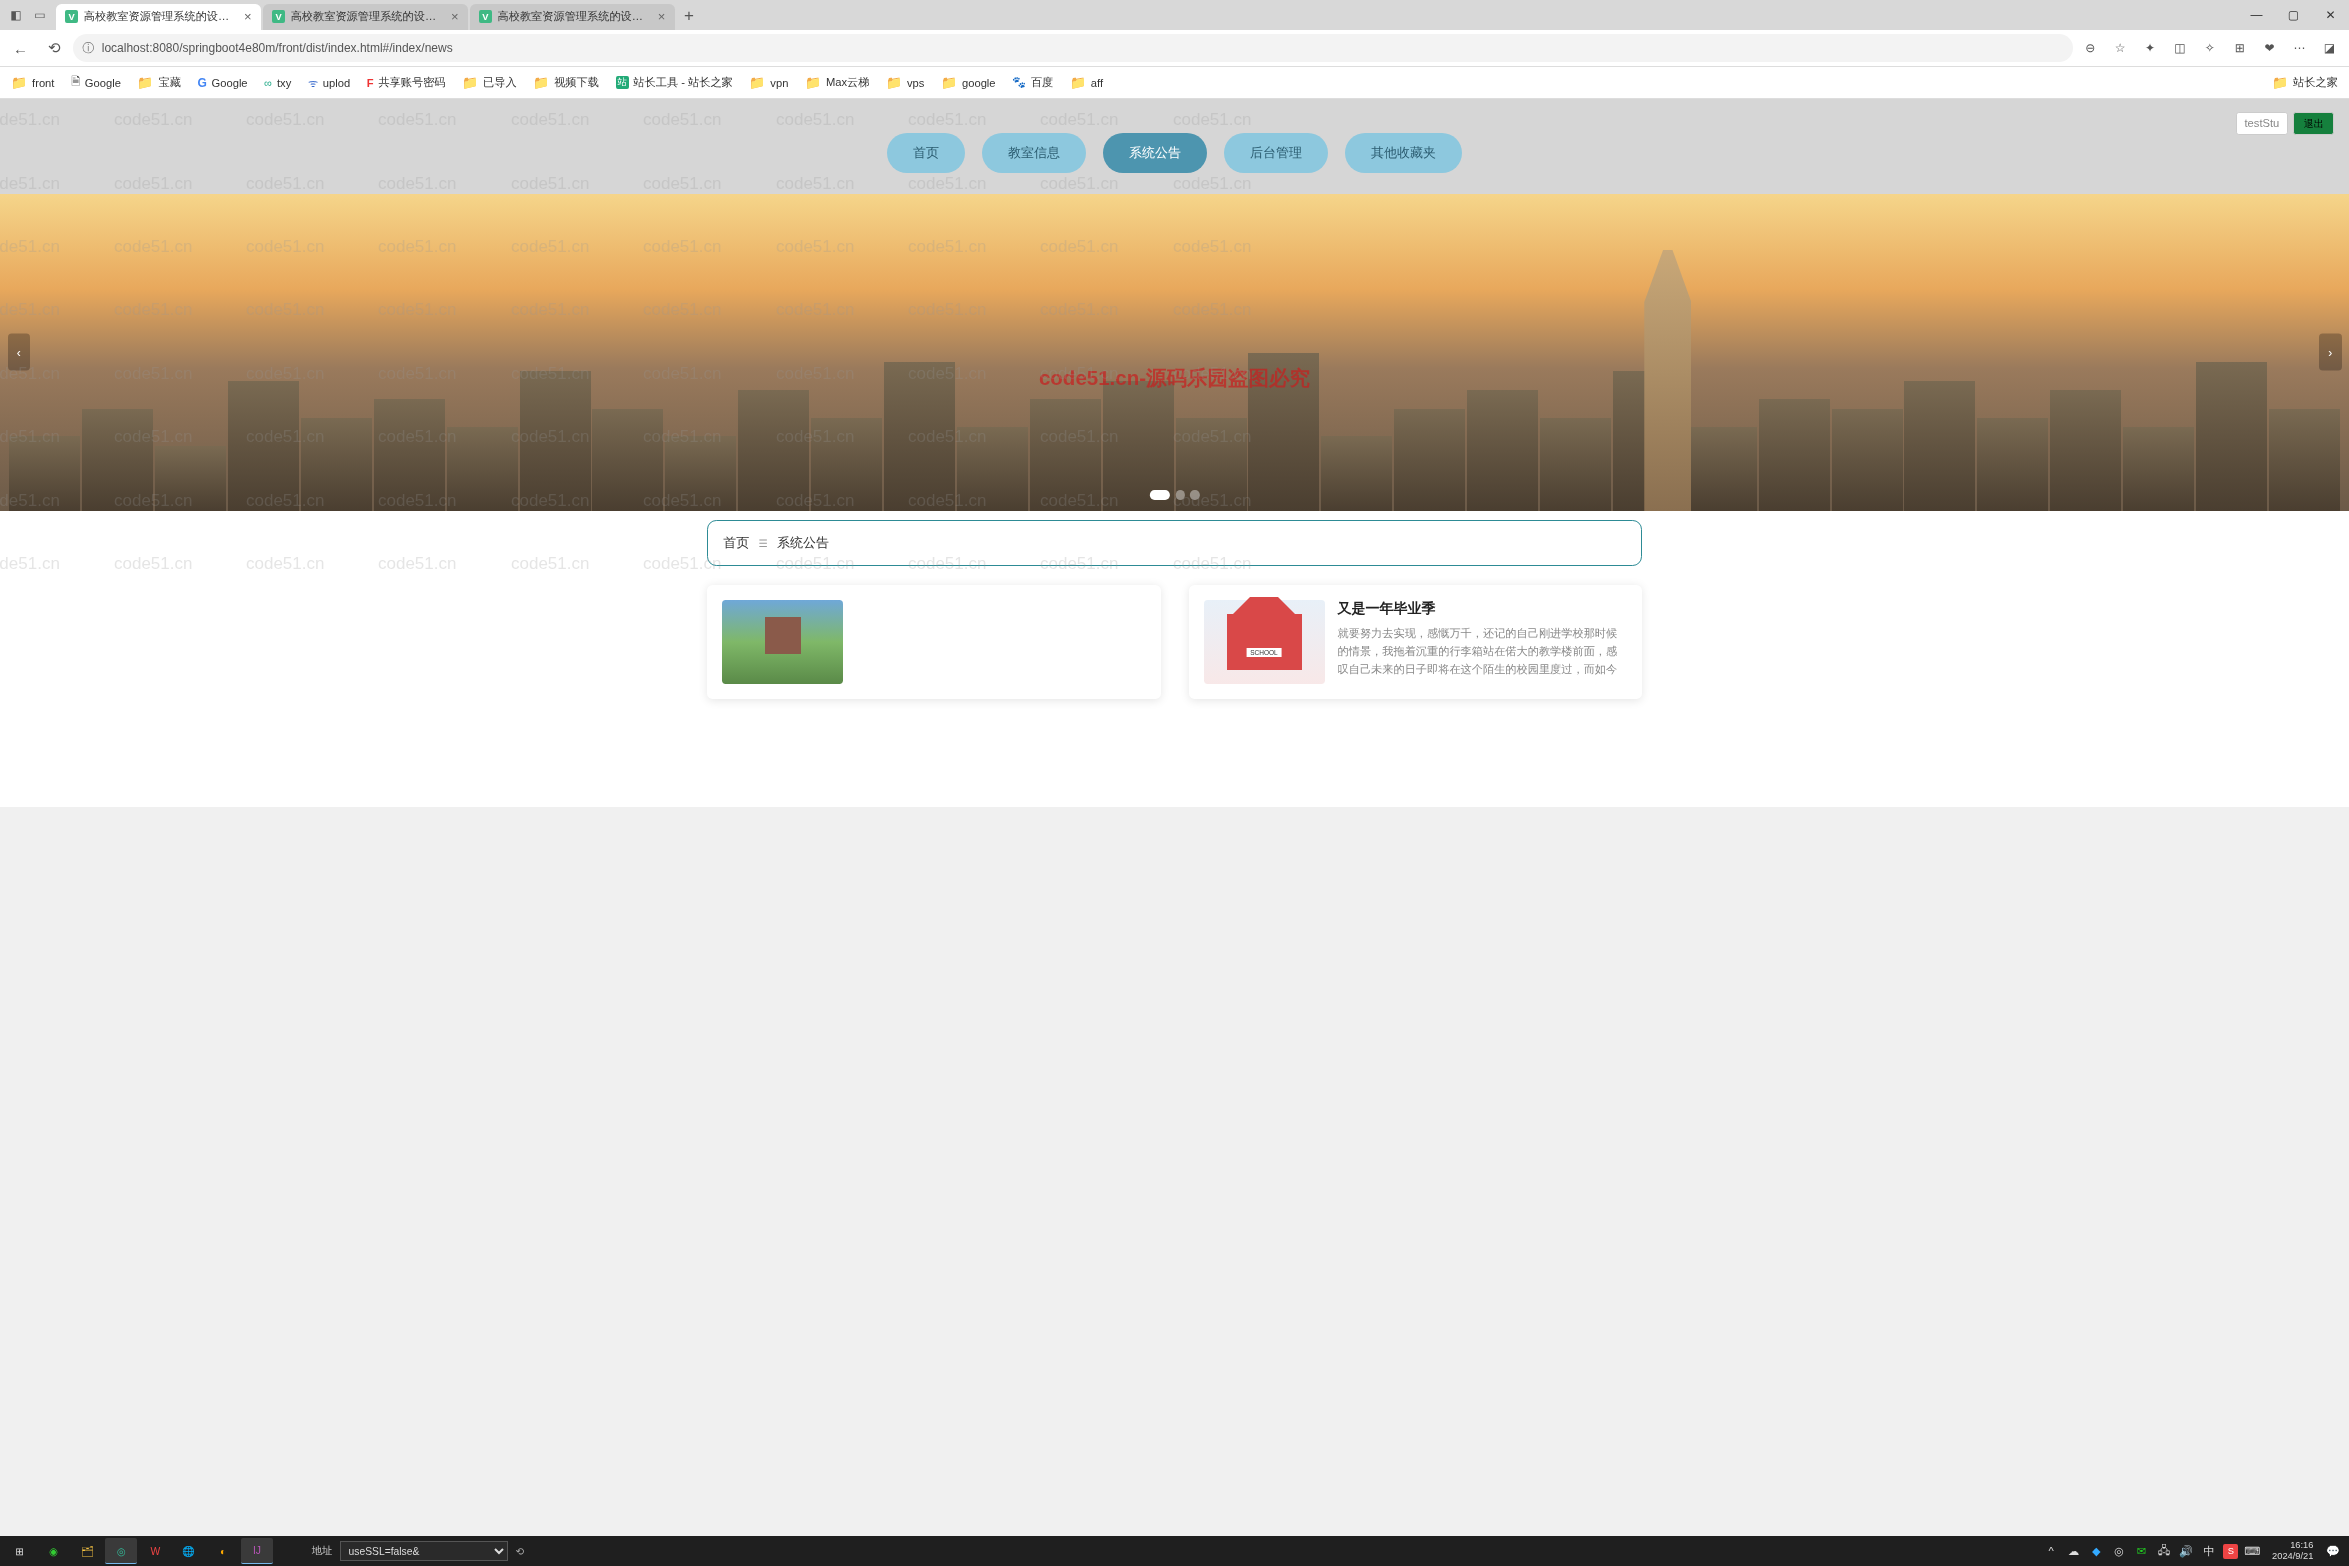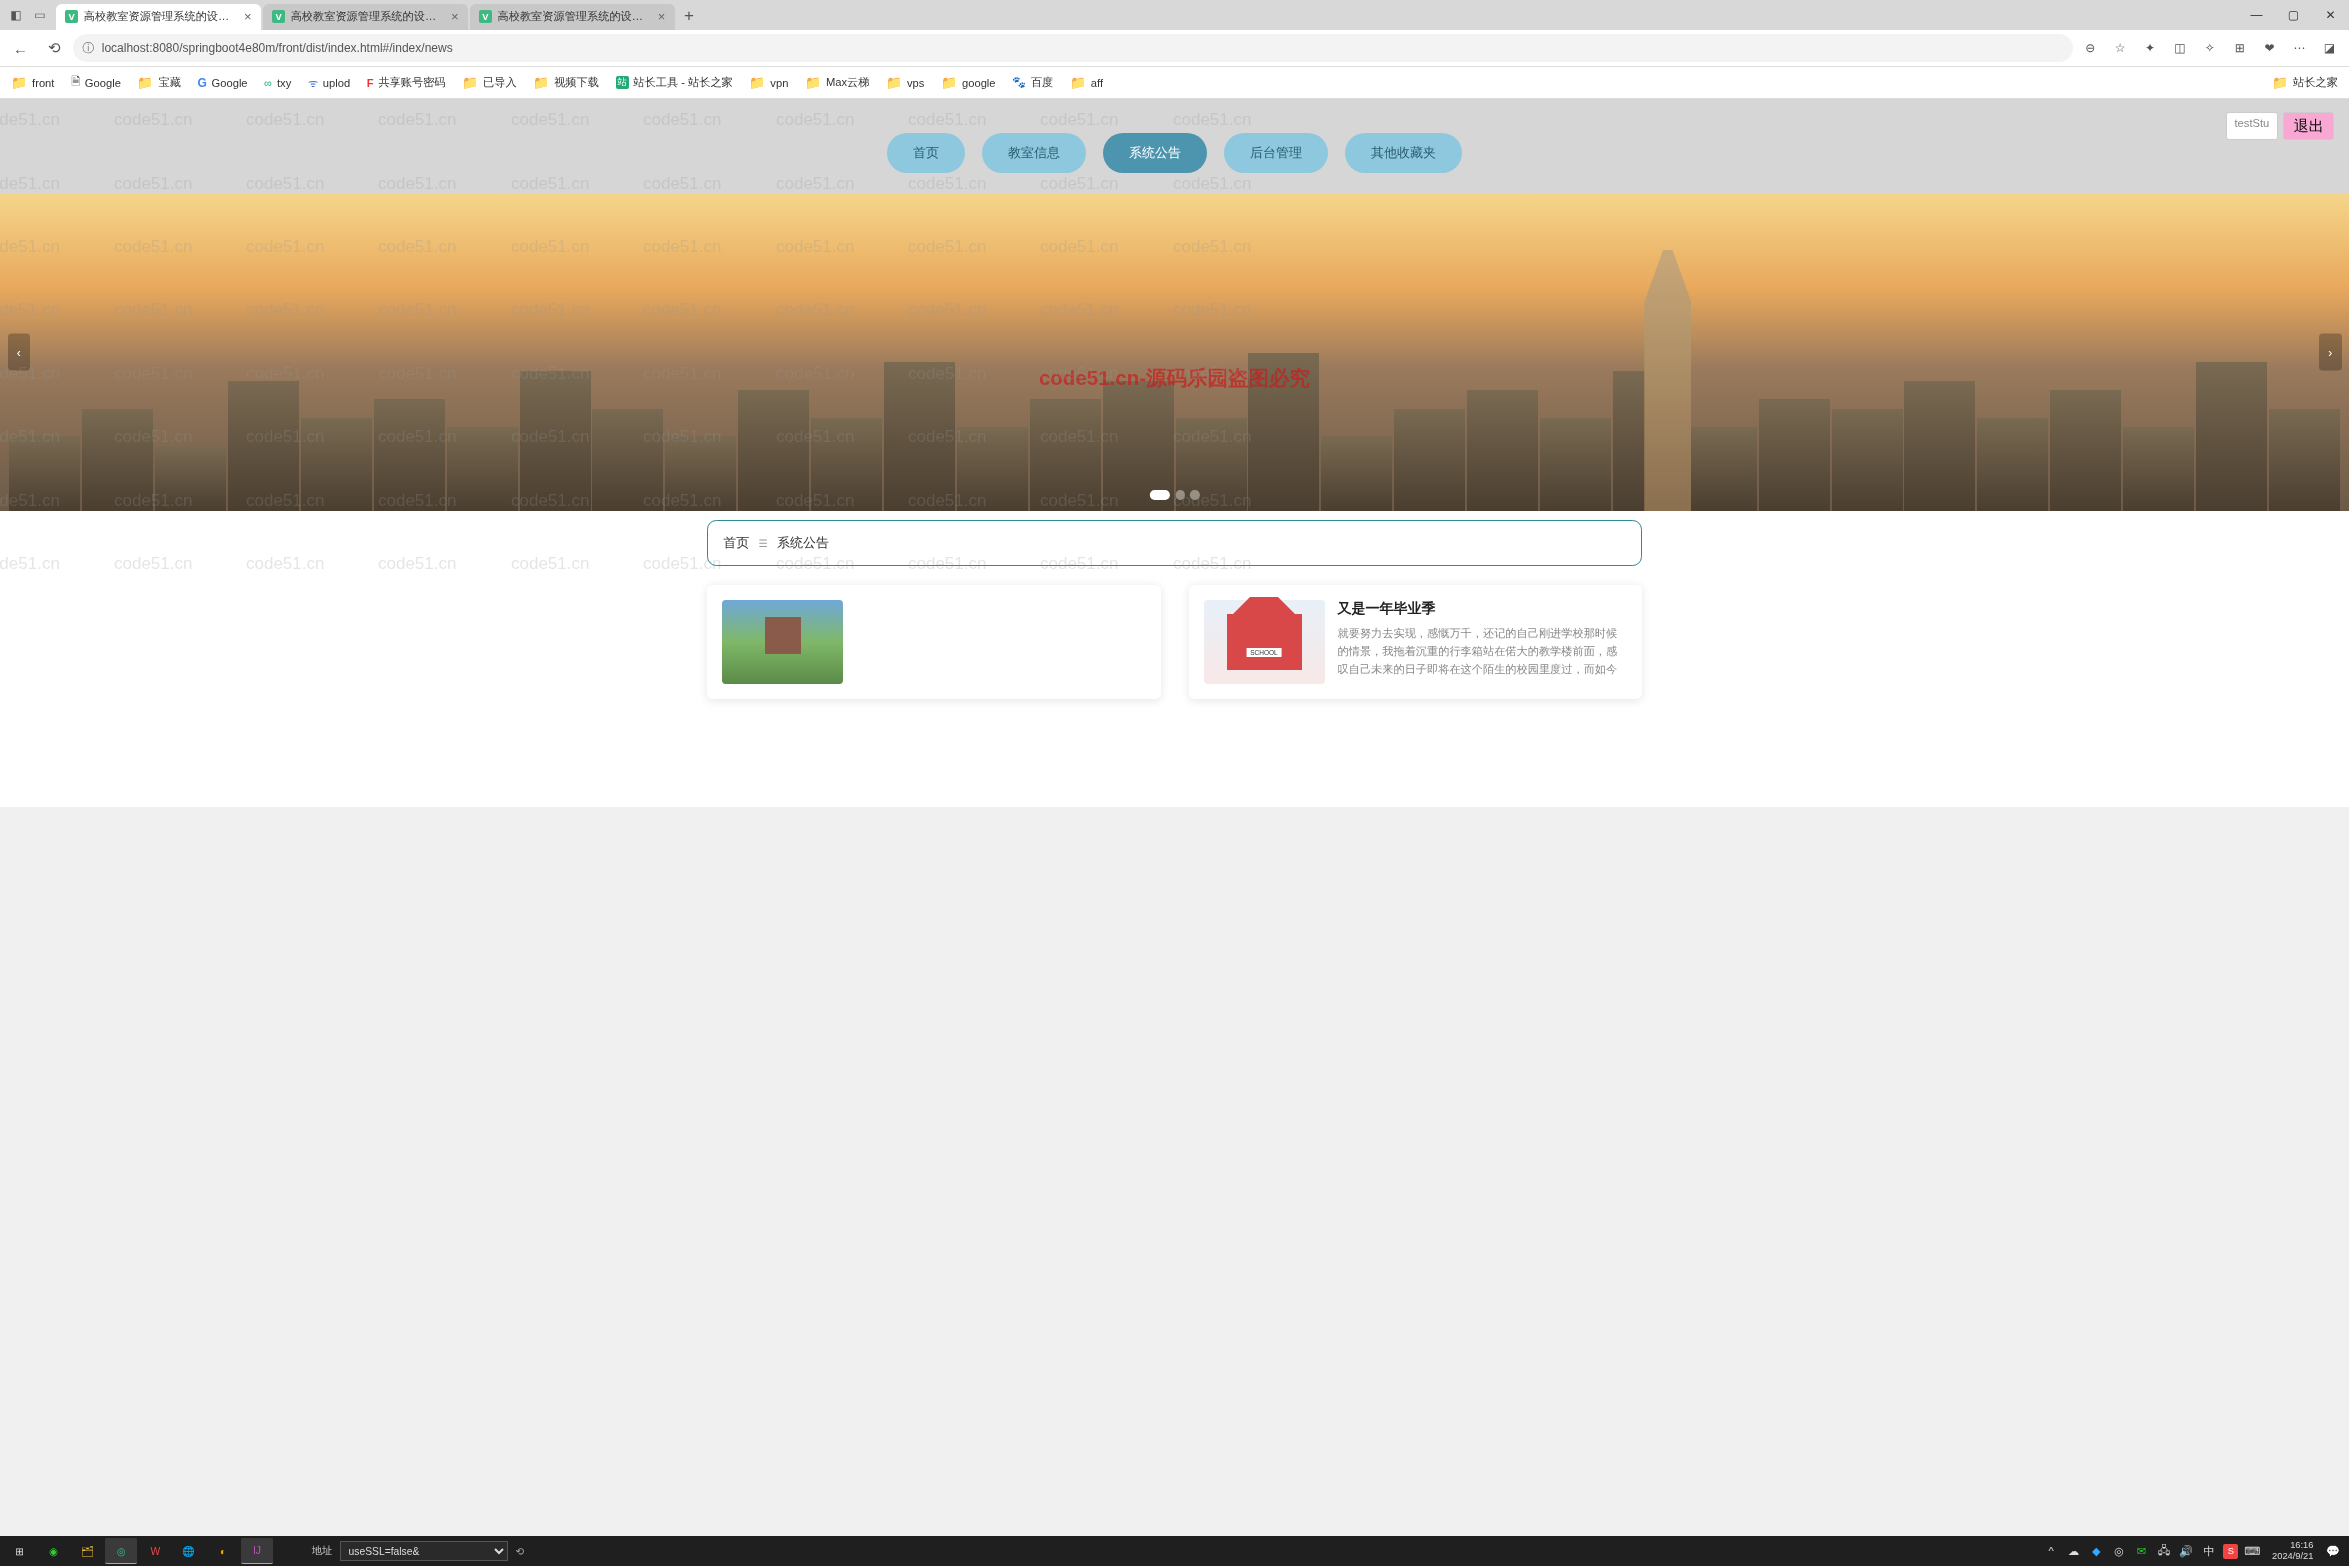--- a/index.html
+++ b/index.html
@@ -42,21 +42,21 @@
 
 
 .watermark-layer { position: absolute; inset: 0; pointer-events: none; z-index: 5; }
 .watermark-layer span { position: absolute; color: rgba(150,150,150,0.25); font-size: 17px; font-weight: 500; }
 
 
 .site-header { position: relative; background: #d6d6d6; padding: 17px 0 20.5px; }
 .site-title { text-align: center; font-size: 20.5px; font-weight: bold; color: #222; }
 .header-right { position: absolute; right: 15px; top: 13px; display: flex; gap: 5.6px; }
 .header-right .user-badge { background: #fff; border: 0.9px solid #ccc; border-radius: 2.8px; padding: 3.7px 7.5px; font-size: 11.2px; color: #888; }
-.header-right .logout { background: #f9a8d4; border: 0.9px solid #ccc; border-radius: 2.8px; padding: 3.7px 9.3px; font-size: 15px; }
+.header-right .logout { background: #15803d; border: 0.9px solid #ccc; border-radius: 2.8px; padding: 3.7px 9.3px; font-size: 10px; }
 
 .nav-pills { display: flex; justify-content: center; gap: 17px; margin-top: 17px; }
 .pill { background: #8dc8de; color: #2b5c70; padding: 11.2px 26px; border-radius: 20.5px; font-size: 13px; cursor: pointer; }
 .pill.active { background: #4d95af; color: #fff; }
 
 
 .hero { position: relative; height: 317px; background: linear-gradient(180deg, #f5d58a 0%, #e8a85c 30%, #9a7a5c 55%, #6b5a48 100%); overflow: hidden; }
 .hero .skyline { position: absolute; bottom: 0; left: 0; right: 0; height: 186px; display: flex; align-items: flex-end; gap: 1.9px; padding: 0 9.3px; }
 .hero .skyline div { background: linear-gradient(180deg, #7a6a52 0%, #4a3e30 100%); flex: 1; }
 .hero .tall { position: absolute; right: 28%; bottom: 0; width: 47px; height: 261px; background: linear-gradient(180deg, #c9a878 0%, #8a6f50 100%); clip-path: polygon(40% 0, 60% 0, 100% 20%, 100% 100%, 0 100%, 0 20%); }

